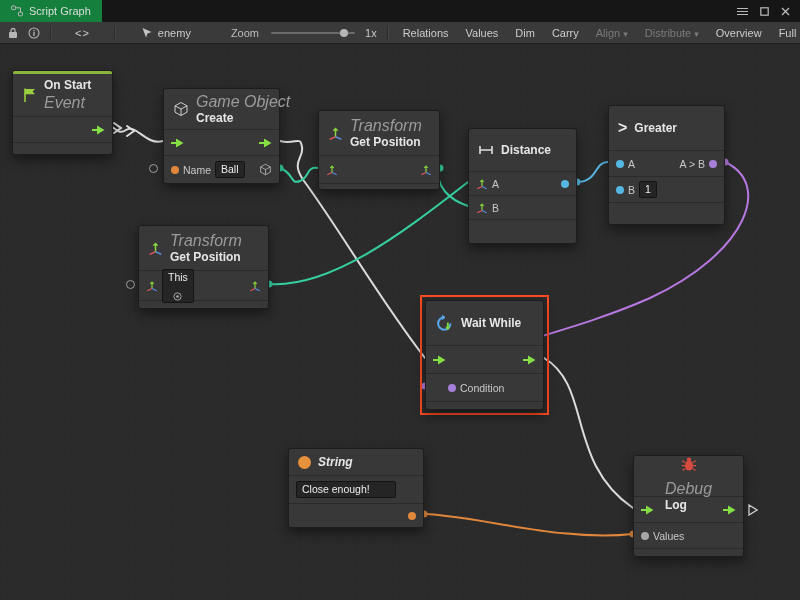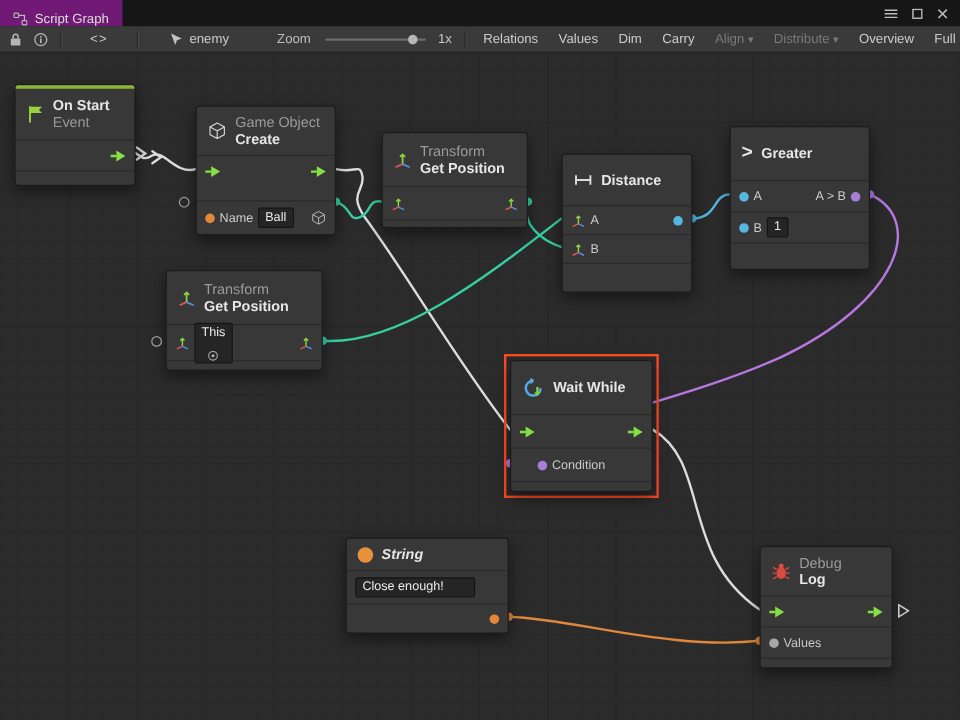--- a/index.html
+++ b/index.html
@@ -2,21 +2,21 @@
 <html><head>
 <meta charset="utf-8">
 <style>
   * { box-sizing: border-box; }
   html,body { margin:0; padding:0; background:#1a1a1a; }
   body { font-family:"Liberation Sans", sans-serif; }
   .stage { position:relative; width:800px; height:600px; overflow:hidden; background:#2b2b2b; user-select:none; }
 
   
   .titlebar { position:absolute; top:0; left:0; right:0; height:22px; background:#161616; display:flex; align-items:center; z-index:30; }
-  .tab { height:22px; display:flex; align-items:flex-end; gap:6px; padding:0 11px; background:#701a75; color:#dddddd; font-size:11px; }
+  .tab { height:22px; display:flex; align-items:center; gap:6px; padding:0 11px; background:#15803d; color:#dddddd; font-size:11px; }
   .win-controls { margin-left:auto; display:flex; align-items:center; gap:12px; padding-right:10px; color:#bbbbbb; font-size:11px; }
   .wc { display:flex; align-items:center; }
 
   
   .toolbar { position:absolute; top:22px; left:0; right:0; height:22px; background:#3a3a3a; border-bottom:1px solid #222222;
              display:flex; align-items:center; font-size:11px; color:#cccccc; padding:0 8px; gap:10px; z-index:30; }
   .sep { width:1px; height:14px; background:#2a2a2a; box-shadow:1px 0 0 #474747; flex:0 0 auto; }
   .tbtn { padding:0 2px; white-space:nowrap; }
   .tbtn.disabled { color:#7a7a7a; }
   .dd::after { content:"▾"; margin-left:3px; font-size:9px; }
@@ -39,21 +39,21 @@
   svg.wires { position:absolute; left:0; top:0; width:800px; height:600px; z-index:2; pointer-events:none; }
   svg.wires path { pointer-events:stroke; }
 
   
   .node { position:absolute; background:#383838; border:1px solid #1c1c1c; border-radius:3px;
           box-shadow:0 5px 12px rgba(0,0,0,.45); z-index:3; color:#cccccc; }
   .accent { height:3px; border-radius:2px 2px 0 0; }
   .hdr { display:flex; align-items:center; gap:7px; padding:0 9px; }
   .titles { display:flex; flex-direction:column; justify-content:center; line-height:1.2; white-space:nowrap; }
   .t1 { font-size:12px; font-weight:bold; color:#e6e6e6; white-space:nowrap; }
-  .t2 { font-size:12px; color:#9b9b9b; white-space:nowrap; }
+  .t2 { font-size:16px; color:#9b9b9b; white-space:nowrap;font-style:italic; }
   .row { display:flex; align-items:center; gap:4px; padding:0 7px; border-top:1px solid #2a2a2a; white-space:nowrap; }
   .ftr { border-top:1px solid #2a2a2a; }
   .right { margin-left:auto; }
   .dot { width:8px; height:8px; border-radius:50%; flex:0 0 auto; }
   .dot.orange { background:#e0873c; } .dot.blue { background:#56b7e2; }
   .dot.purple { background:#a77fd9; } .dot.gray { background:#a8a8a8; }
   .plabel { font-size:10.5px; color:#c9c9c9; }
   .field { background:#252525; border:1px solid #141414; border-radius:2px; color:#ececec;
            font-size:10.5px; padding:1px 5px; line-height:13px; white-space:nowrap; }
   .field.has-icon { display:inline-flex; align-items:center; gap:8px;flex-direction:column; }
@@ -217,21 +217,21 @@
             <path d="M5 0.5 L12.5 5 L5 9.5 Z" fill="#86df44"></path>
           </svg>
       </span>
       <span class="ic right">
         <svg width="13" height="10" viewBox="0 0 13 10">
             <path d="M0 5 H5" stroke="#86df44" stroke-width="2"></path>
             <path d="M5 0.5 L12.5 5 L5 9.5 Z" fill="#86df44"></path>
           </svg>
       </span>
     </div>
-    <div class="row" style="height:28px;margin-top:12px;">
+    <div class="row" style="height:28px;">
       <span class="dot orange"></span>
       <span class="plabel">Name</span>
       <span class="field">Ball</span>
       <span class="ic right">
         <svg width="13" height="13" viewBox="0 0 16 16">
             <path d="M8 1.5 L14 4.8 V11.2 L8 14.5 L2 11.2 V4.8 Z M2 4.8 L8 8 L14 4.8 M8 8 V14.5" stroke="#b9b9b9" fill="none"></path>
           </svg>
       </span>
     </div>
   </div>
@@ -405,21 +405,21 @@
     </div>
     <div class="row" style="height:28px;">
       <span class="field" style="min-width:100px;">Close enough!</span>
     </div>
     <div class="row" style="height:24px;">
       <span class="dot orange right"></span>
     </div>
   </div>
 
   <div class="node" style="left:633px; top:455px; width:111px;">
-    <div class="hdr" style="height:40px;">
+    <div class="hdr" style="height:40px;flex-direction:column;">
       <span class="ic">
         <svg width="16" height="16" viewBox="0 0 16 16">
           <circle cx="8" cy="3.6" r="2.1" fill="#d84b3f"></circle>
           <ellipse cx="8" cy="9.6" rx="4" ry="5" fill="#d84b3f"></ellipse>
           <path d="M4.4 6.5 L1.2 4.8 M4 9.6 L0.8 9.6 M4.4 12.6 L1.4 14.4 M11.6 6.5 L14.8 4.8 M12 9.6 L15.2 9.6 M11.6 12.6 L14.6 14.4" stroke="#d84b3f" stroke-width="1.2"></path>
         </svg>
       </span>
       <div class="titles">
         <div class="t2">Debug</div>
         <div class="t1">Log</div>

